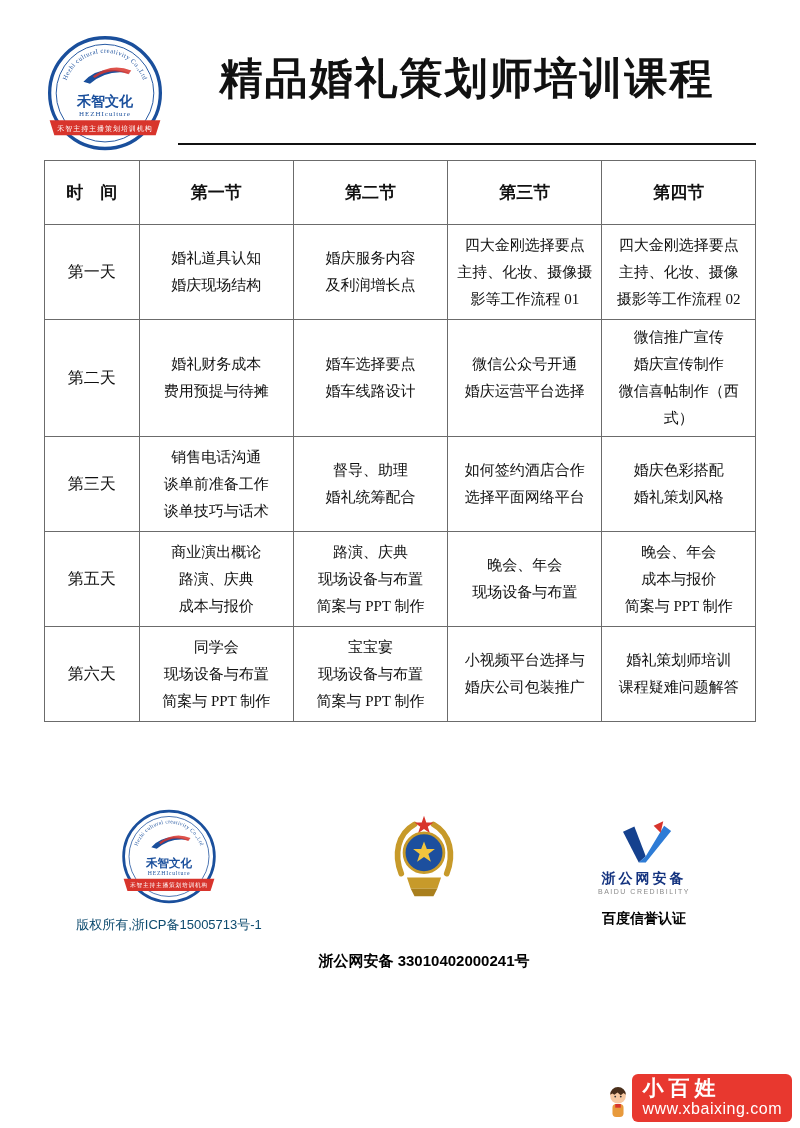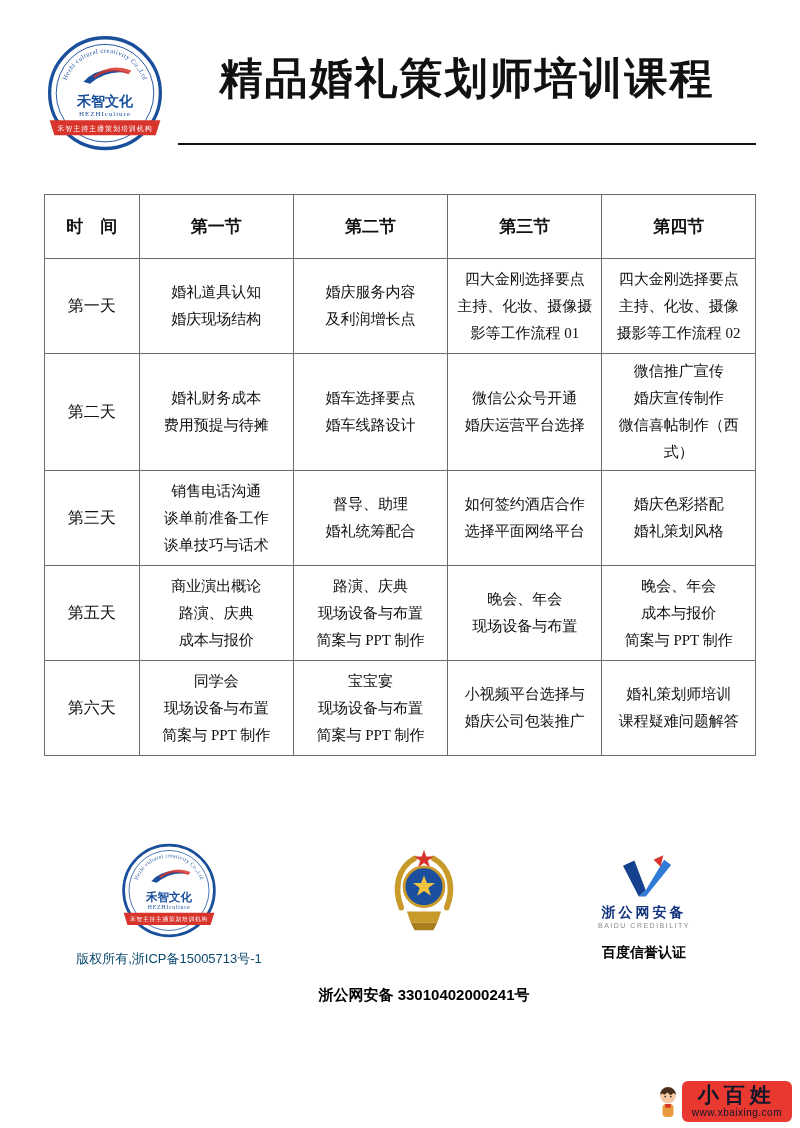--- a/index.html
+++ b/index.html
@@ -26,21 +26,20 @@
     border-bottom:2px solid #111;
     font-family:"Liberation Serif", serif;
     white-space:nowrap;
   }
 
   
   table.schedule {
     width:100%;
     border-collapse:collapse;
     table-layout:fixed;
-    margin-top:34px;
   }
   .schedule th, .schedule td {
     border:1px solid #6b6b6b;
     text-align:center;
     vertical-align:middle;
     padding:4px 2px;
   }
   .schedule th { font-size:17px; font-weight:bold; height:64px; }
   .schedule td { font-size:15px; line-height:1.8; height:95px; white-space:pre-line; }
   .schedule td.day { font-size:16px; white-space:nowrap; }
@@ -57,25 +56,24 @@
   .baidu-cn { font-size:14px; font-weight:bold; color:#14337f; letter-spacing:3px; margin-top:3px; font-family:"Liberation Sans", sans-serif; }
   .baidu-en { font-size:7px; color:#8a8a8a; letter-spacing:1.5px; font-family:"Liberation Sans", sans-serif; }
   .baidu-cert { font-size:14px; font-weight:600; font-family:"Liberation Sans", sans-serif; color:#000; }
 
   
   .watermark { position:absolute; right:8px; bottom:6px; display:flex; align-items:flex-end; gap:2px; }
   .wm-box {
     background:#e8382f;
     border-radius:6px;
     padding:2px 10px 4px 10px;
-    text-align:center;
-    color:#0f172a;
+    color:#ffffff;
   }
   .wm-name { font-size:21px; font-weight:bold; letter-spacing:5px; font-family:"Liberation Sans", sans-serif; line-height:1.15; }
-  .wm-url { font-size:10px; letter-spacing:0.5px; font-family:"Liberation Sans", sans-serif; }
+  .wm-url { font-size:16px; letter-spacing:0.5px; font-family:"Liberation Sans", sans-serif; }
 </style>
 </head>
 <body>
 
 <div class="page">
 
   <header class="header">
     <div class="logo-wrap">
       <svg viewBox="0 0 130 130" width="122" height="122">
         <circle cx="65" cy="63" r="59" fill="#ffffff" stroke="#1a4f9c" stroke-width="3.5"></circle>

